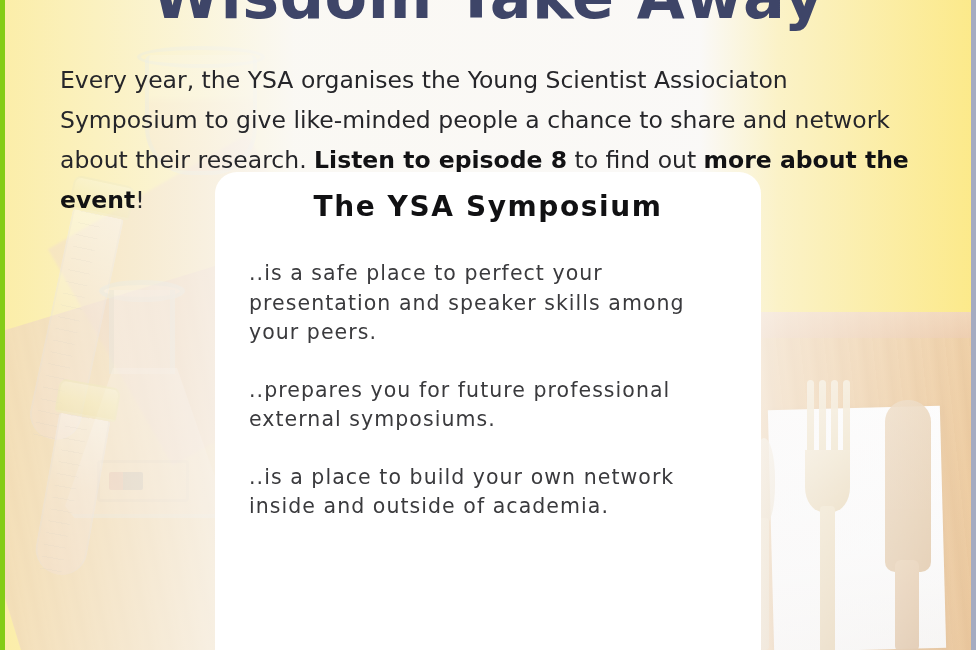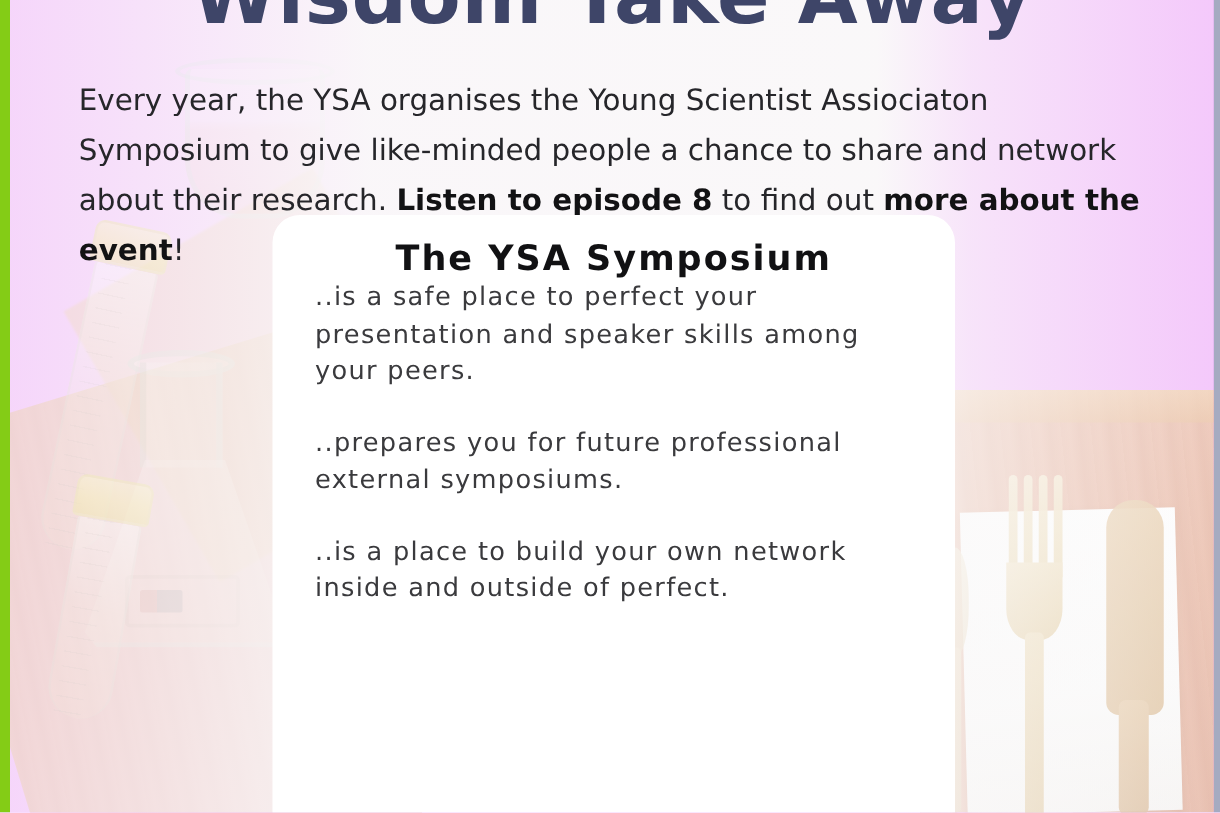--- a/index.html
+++ b/index.html
@@ -7,23 +7,23 @@
     padding: 0;
     background: #ffffff;
   }
   * { box-sizing: border-box; }
 
   .poster {
     position: relative;
     width: 976px;
     height: 650px;
     overflow: hidden;
-    background: #f0abfc;
+    background: #fde047;
     font-family: "DejaVu Sans", sans-serif;
-    border-left: 8px solid #84cc16;
+    border-left: 5px solid #84cc16;
     border-right: 5px solid #a5abc1;
   }
 
   
   .bg-layer {
     position: absolute;
     inset: 0;
     pointer-events: none;
   }
 
@@ -359,20 +359,21 @@
     text-align: center;
     font-family: "DejaVu Sans", sans-serif;
     font-size: 28px;
     font-weight: 700;
     color: #111113;
     letter-spacing: 1.6px;
     margin: 4px 0 0 0;
   }
 
   .bullets {
+    margin-top: 36px;
   }
   .bullet {
     font-family: "DejaVu Sans", sans-serif;
     font-size: 20.5px;
     line-height: 29.5px;
     color: #3a3a3d;
     letter-spacing: 1.05px;
     margin: 0 0 28px 0;
     font-weight: 400;
   }
@@ -443,19 +444,19 @@
     <div class="poster-title">Wisdom Take Away</div>
 
     <p class="intro"><span>Every year, the YSA organises the Young Scientist Assiociaton Symposium to give like-minded people a chance to share and network about their research. </span><b>Listen to episode 8</b><span> to find out </span><b>more about the event</b><span>!</span></p>
 
     <div class="card">
       <div class="card-title">The YSA Symposium</div>
 
       <div class="bullets">
         <p class="bullet">..is a safe place to perfect your presentation and speaker skills among your peers.</p>
         <p class="bullet">..prepares you for future professional external symposiums.</p>
-        <p class="bullet">..is a place to build your own network inside and outside of perfect.</p>
+        <p class="bullet">..is a place to build your own network inside and outside of academia.</p>
 
       </div>
     </div>
 
   </div>
 </div>
 
 </body></html>

